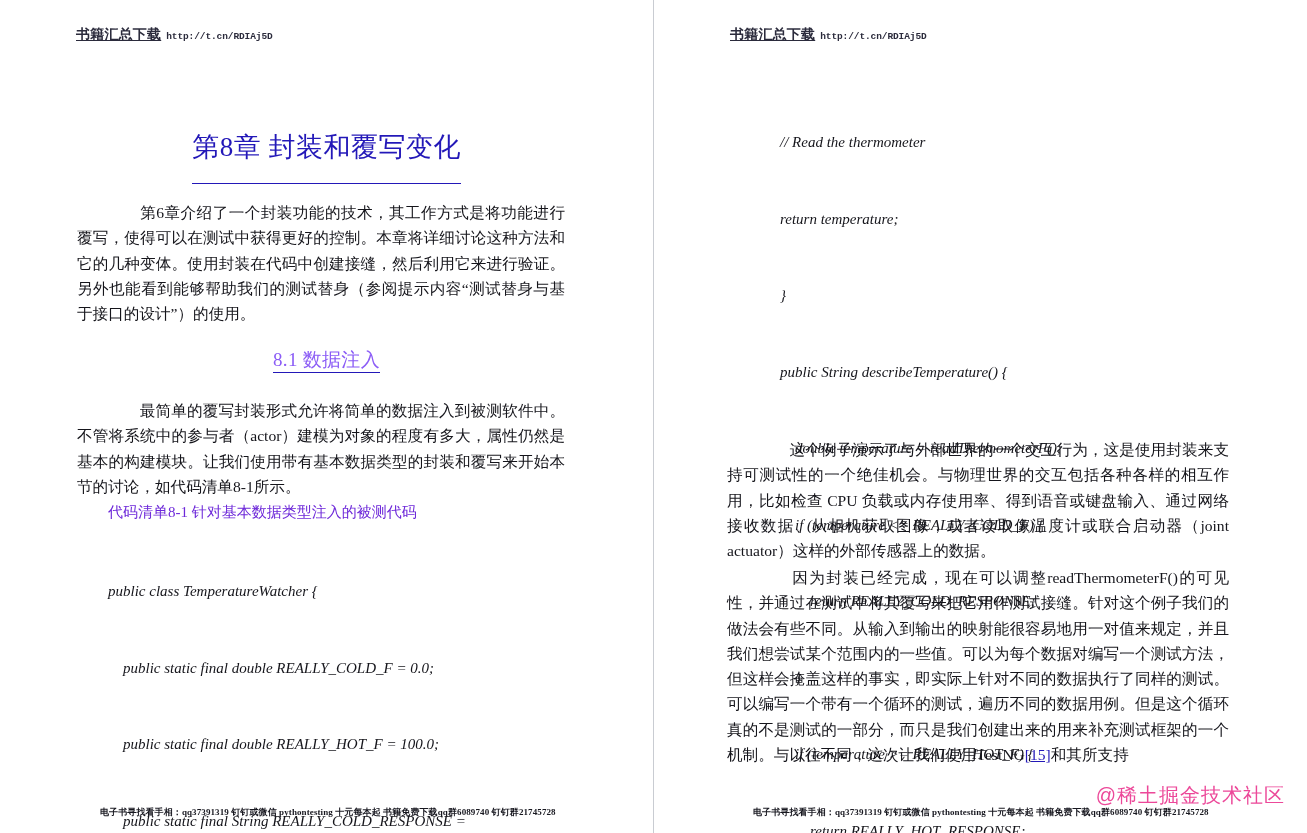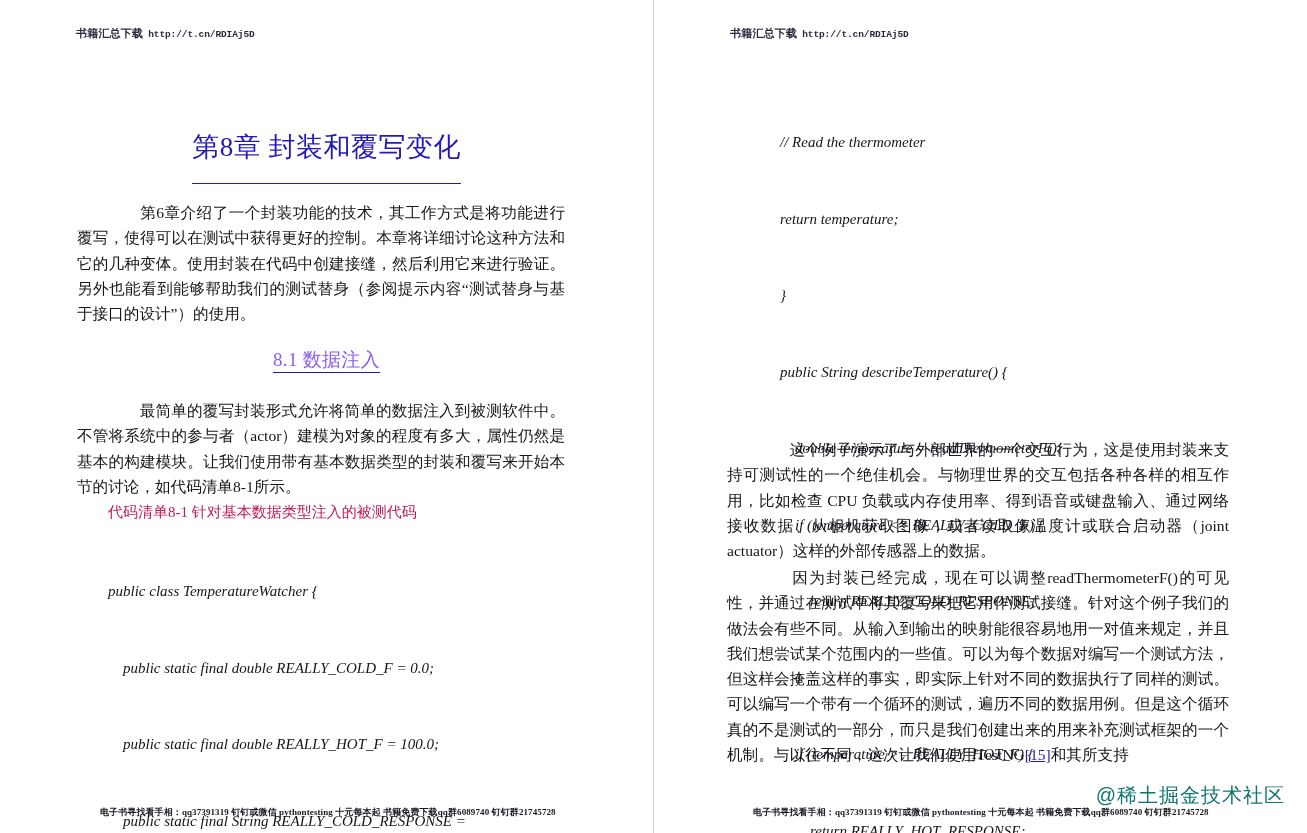--- a/index.html
+++ b/index.html
@@ -44,22 +44,23 @@
     left: 76px;
     font-size: 10px;
     letter-spacing: 0.2px;
     color: #2b2b3c;
     white-space: nowrap;
     font-family: "Liberation Serif", "DejaVu Serif", serif;
     font-weight: 700;
   }
   .page.right .running-header { left: 729px; }
   .running-header .rh-cn {
-    font-size: 11px;
-    font-weight: 700;
+    font-size: 14px;
+    font-weight: 700;
+    text-decoration: underline;
   }
   .running-header .rh-url {
     font-family: "Liberation Mono", "DejaVu Sans Mono", monospace;
     font-size: 9.5px;
     letter-spacing: -0.1px;
     margin-left: 5px;
     font-weight: 700;
   }
 
   
@@ -121,21 +122,21 @@
 
   .p-left-1 { left: 77px; top: 200px; width: 488px; }
   .p-left-2 { left: 77px; top: 398px; width: 488px; }
 
   
   .code-caption {
     position: absolute;
     left: 108px;
     top: 503px;
     font-size: 15px;
-    color: #be185d;
+    color: #6d28d9;
     white-space: nowrap;
   }
   .code-block {
     position: absolute;
     font-size: 15px;
     line-height: 25.5px;
     color: #15151b;
     white-space: pre;
   }
   .code-left { left: 108px; top: 528px; }
@@ -146,21 +147,21 @@
     color: #2318b8;
     text-decoration: underline;
   }
 
   
   .watermark {
     position: absolute;
     right: 22px;
     bottom: 24px;
     font-size: 20px;
-    color: #0f766e;
+    color: #ec4899;
     letter-spacing: 1px;
     font-family: "Liberation Sans", "DejaVu Sans", sans-serif;
     user-select: none;
     white-space: nowrap;
   }
 </style>
 </head>
 <body>
 
 <div class="spread">

